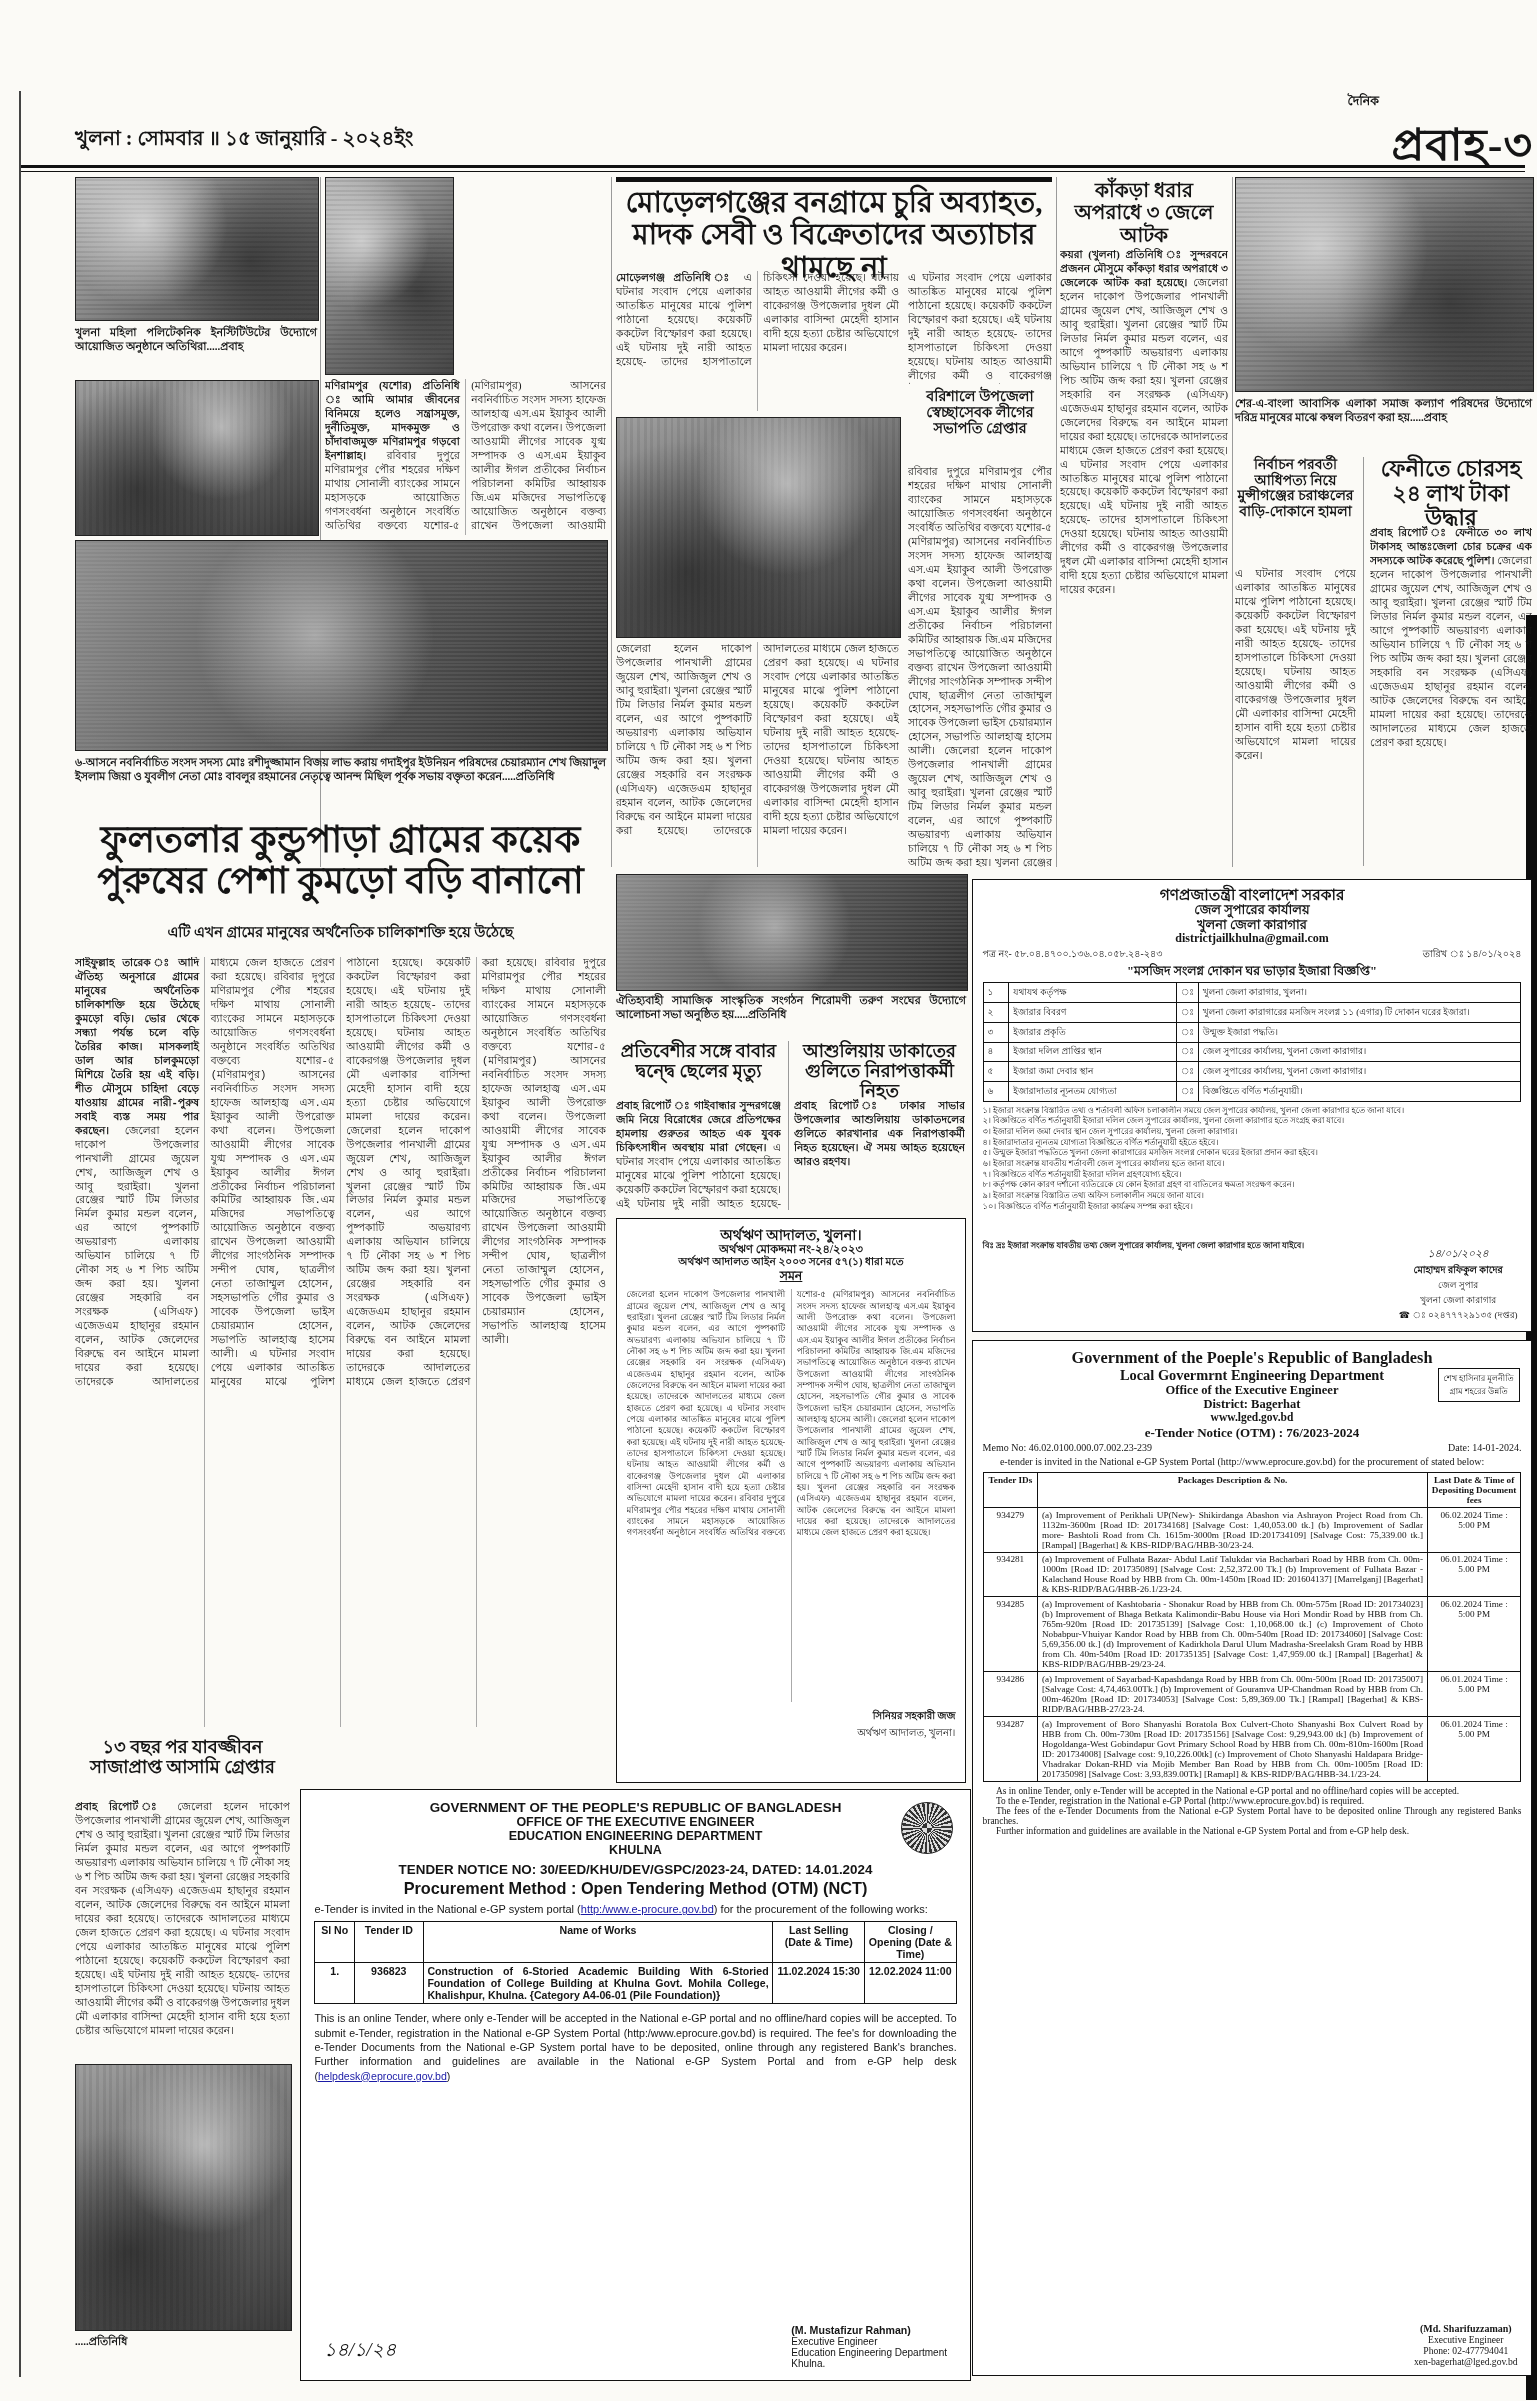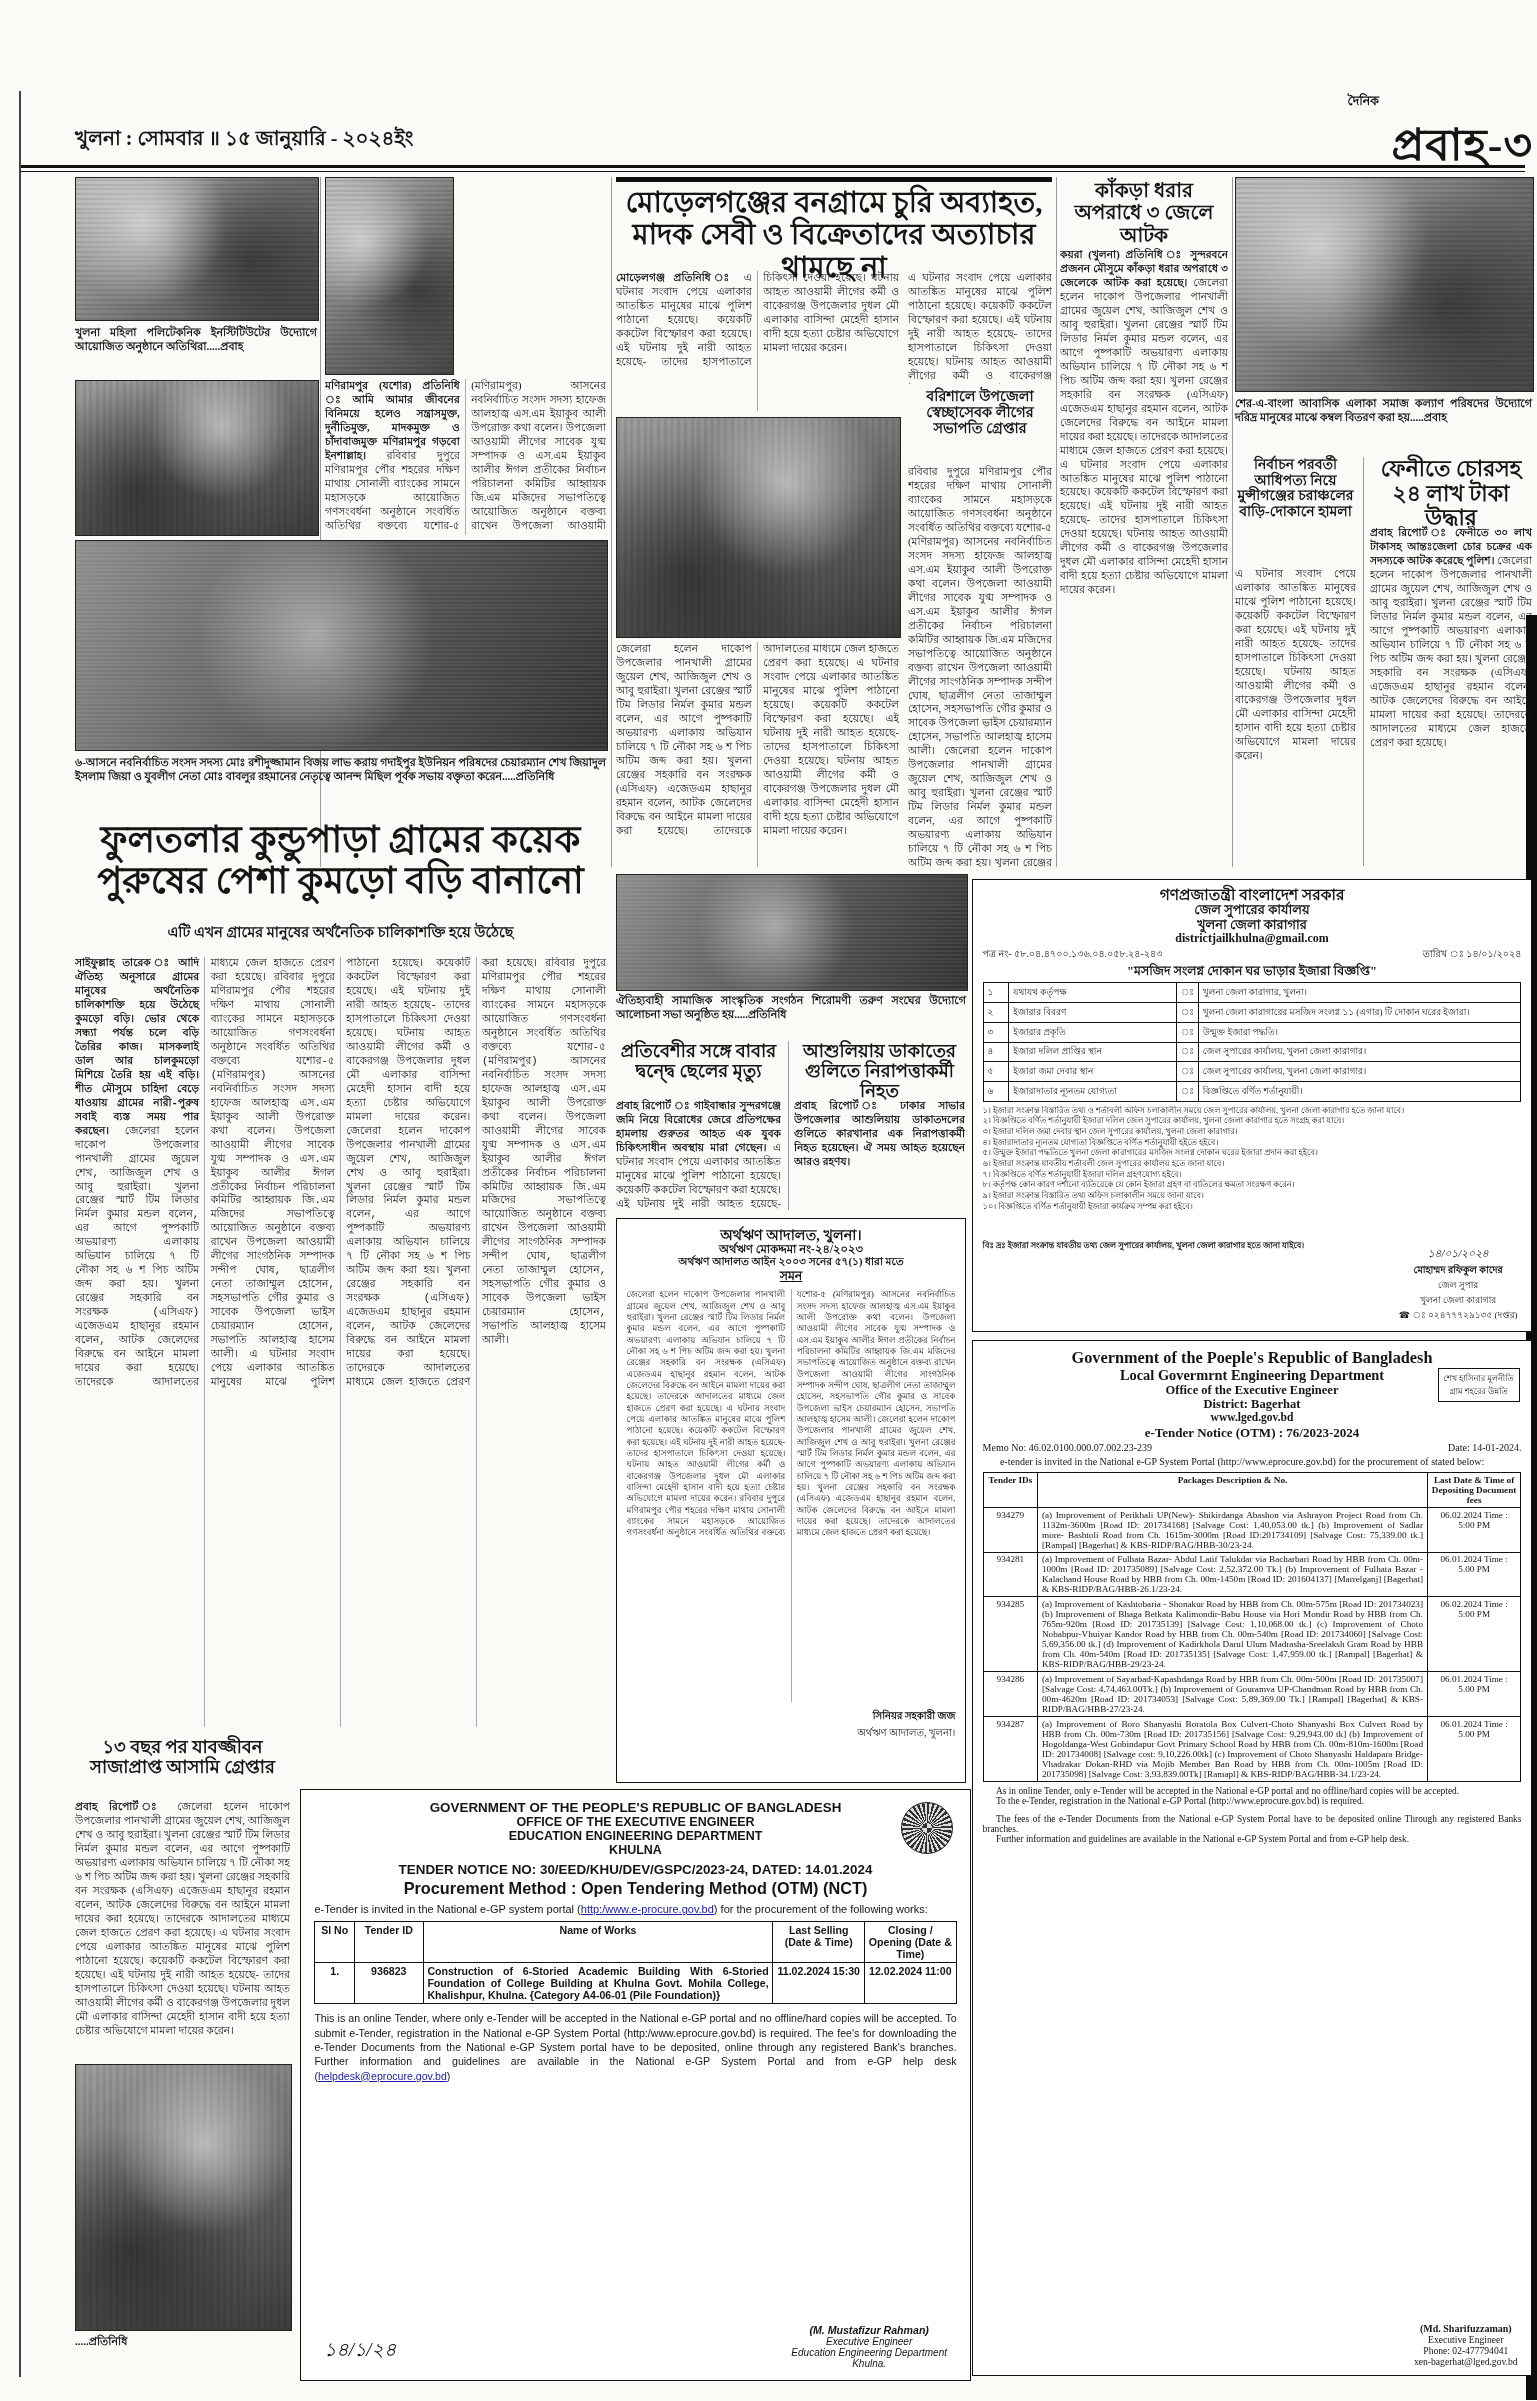--- a/index.html
+++ b/index.html
@@ -277,21 +277,21 @@
       </tr>
       <tr>
         <td style="text-align:center;">934287</td>
         <td class="just">(a) Improvement of Boro Shanyashi Boratola Box Culvert-Choto Shanyashi Box Culvert Road by HBB from Ch. 00m-730m [Road ID: 201735156] [Salvage Cost: 9,29,943.00 tk] (b) Improvement of Hogoldanga-West Gobindapur Govt Primary School Road by HBB from Ch. 00m-810m-1600m [Road ID: 201734008] [Salvage cost: 9,10,226.00tk] (c) Improvement of Choto Shanyashi Haldapara Bridge-Vhadrakar Dokan-RHD via Mojib Member Ban Road by HBB from Ch. 00m-1005m [Road ID: 201735098] [Salvage Cost: 3,93,839.00Tk] [Ramapl] &amp; KBS-RIDP/BAG/HBB-34.1/23-24.</td>
         <td style="text-align:center;">06.01.2024 Time : 5.00 PM</td>
       </tr>
     </tbody>
       </table>
     <div class="just" style="font-size:9.4px;margin-top:4.8px;text-indent:13.4px;">As in online Tender, only e-Tender will be accepted in the National e-GP portal and no offline/hard copies will be accepted.</div>
     <div class="just" style="font-size:9.4px;text-indent:13.4px;">To the e-Tender, registration in the National e-GP Portal (http://www.eprocure.gov.bd) is required.</div>
-    <div class="just" style="font-size:9.4px;text-indent:13.4px;margin-top:8px;">The fees of the e-Tender Documents from the National e-GP System Portal have to be deposited online Through any registered Banks branches.</div>
+    <div class="just" style="font-size:9.4px;text-indent:13.4px;">The fees of the e-Tender Documents from the National e-GP System Portal have to be deposited online Through any registered Banks branches.</div>
     <div class="just" style="font-size:9.4px;text-indent:13.4px;">Further information and guidelines are available in the National e-GP System Portal and from e-GP help desk.</div>
     <div style="position:absolute;right:13.4px;bottom:7.7px;text-align:center;">
       <div style="font-size:10px;font-weight:bold;font-family:Liberation Serif, serif;">(Md. Sharifuzzaman)</div>
       <div style="font-size:9.6px;">Executive Engineer</div>
       <div style="font-size:9.6px;">Phone: 02-477794041</div>
       <div style="font-size:9.6px;">xen-bagerhat@lged.gov.bd</div>
     </div>
   </div>
 
   <div class="abs hl" style="left:75px;top:1737px;width:215px;height:58px;font-size:18px;">১৩ বছর পর যাবজ্জীবন সাজাপ্রাপ্ত আসামি গ্রেপ্তার</div>
@@ -329,21 +329,21 @@
         <td class="just">Construction of 6-Storied Academic Building With 6-Storied Foundation of College Building at Khulna Govt. Mohila College, Khalishpur, Khulna. {Category A4-06-01 (Pile Foundation)}</td>
         <td style="text-align:center;">11.02.2024 15:30</td>
         <td style="text-align:center;">12.02.2024 11:00</td>
       </tr>
     </tbody>
       </table>
     <div class="just" style="font-size:10.6px;margin-top:7.7px;line-height:1.35;">
       <span>This is an online Tender, where only e-Tender will be accepted in the National e-GP portal and no offline/hard copies will be accepted. To submit e-Tender, registration in the National e-GP System Portal (http:/www.eprocure.gov.bd) is required. The fee's for downloading the e-Tender Documents from the National e-GP System portal have to be deposited, online through any registered Bank's branches. Further information and guidelines are available in the National e-GP System Portal and from e-GP help desk (</span><span class="u" style="color:#1a1aa6;">helpdesk@eprocure.gov.bd</span><span>)</span>
     </div>
     <div style="position:absolute;left:23px;bottom:13.4px;font-size:19px;font-style:italic;font-family:'Liberation Serif',serif;">১৪/১/২৪</div>
-    <div style="position:absolute;right:23px;bottom:11.5px;text-align:center;font-style:italic;">
+    <div style="position:absolute;right:23px;bottom:11.5px;">
       <div style="font-size:10.6px;font-weight:bold;">(M. Mustafizur Rahman)</div>
       <div style="font-size:10px;">Executive Engineer</div>
       <div style="font-size:10px;">Education Engineering Department</div>
       <div style="font-size:10px;">Khulna.</div>
     </div>
   </div>
 
 </div>
 
 

